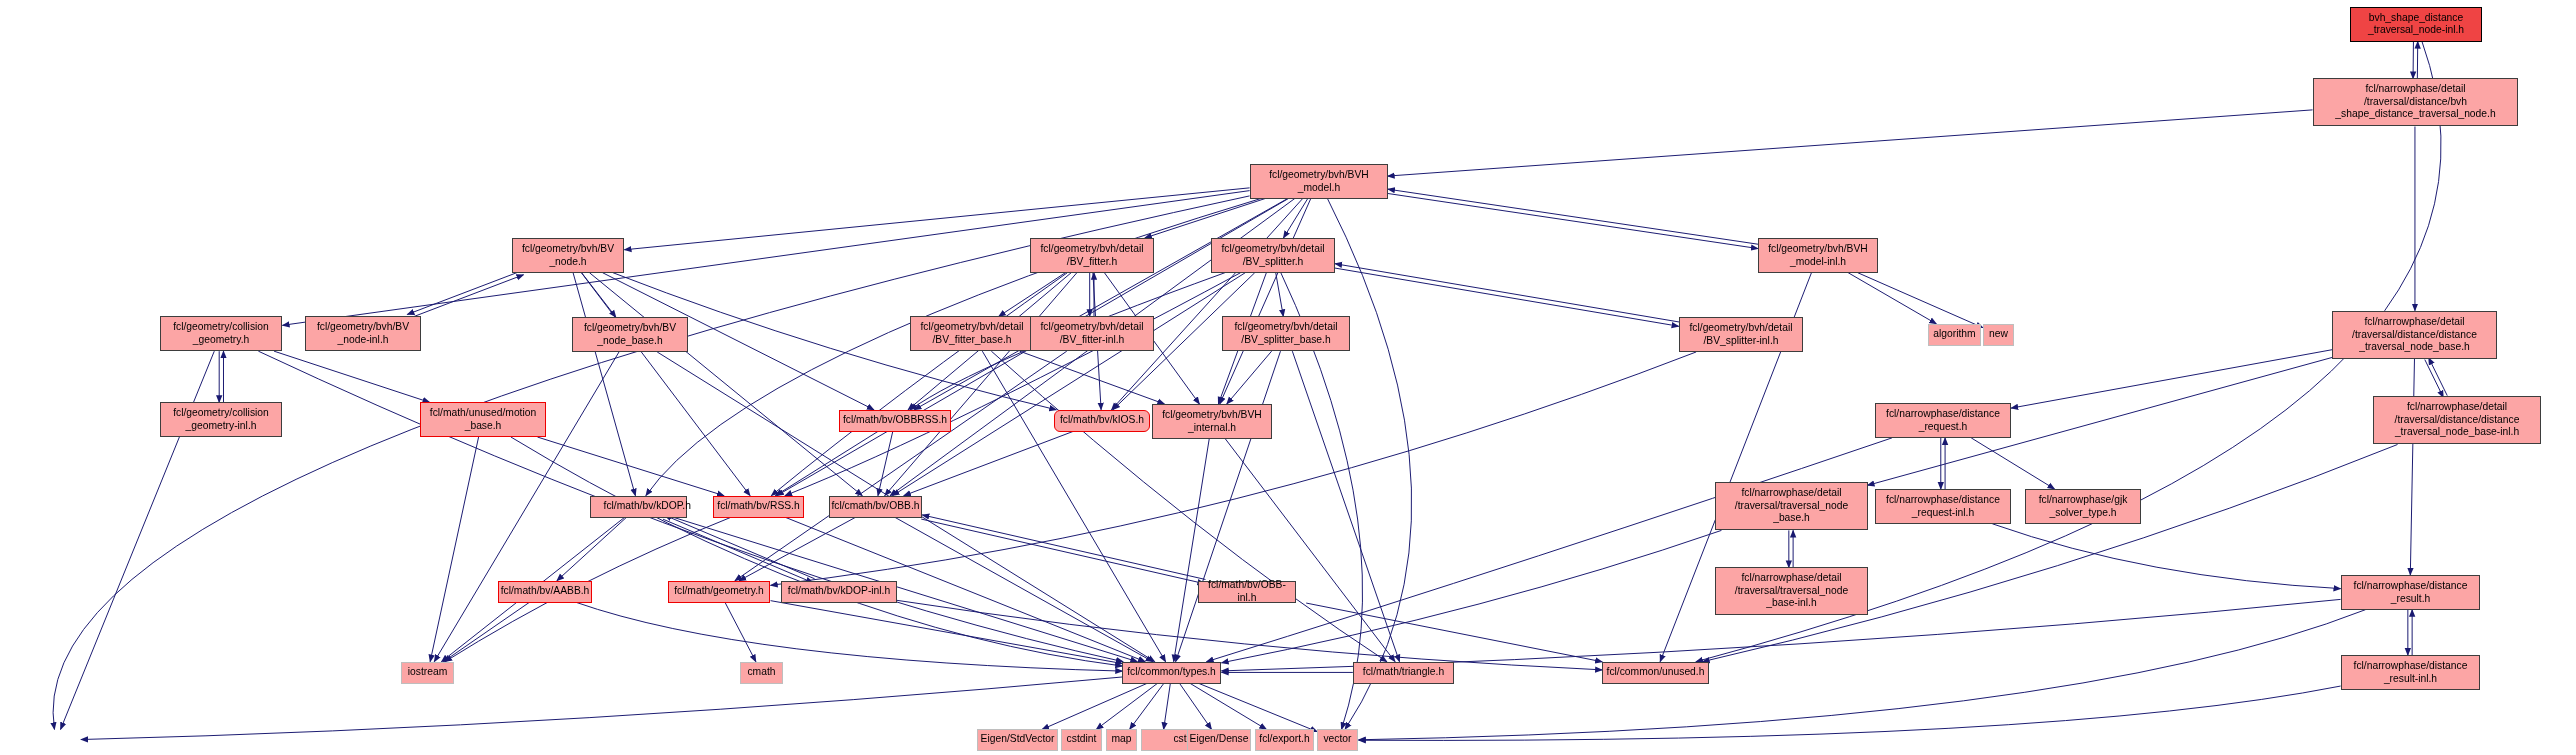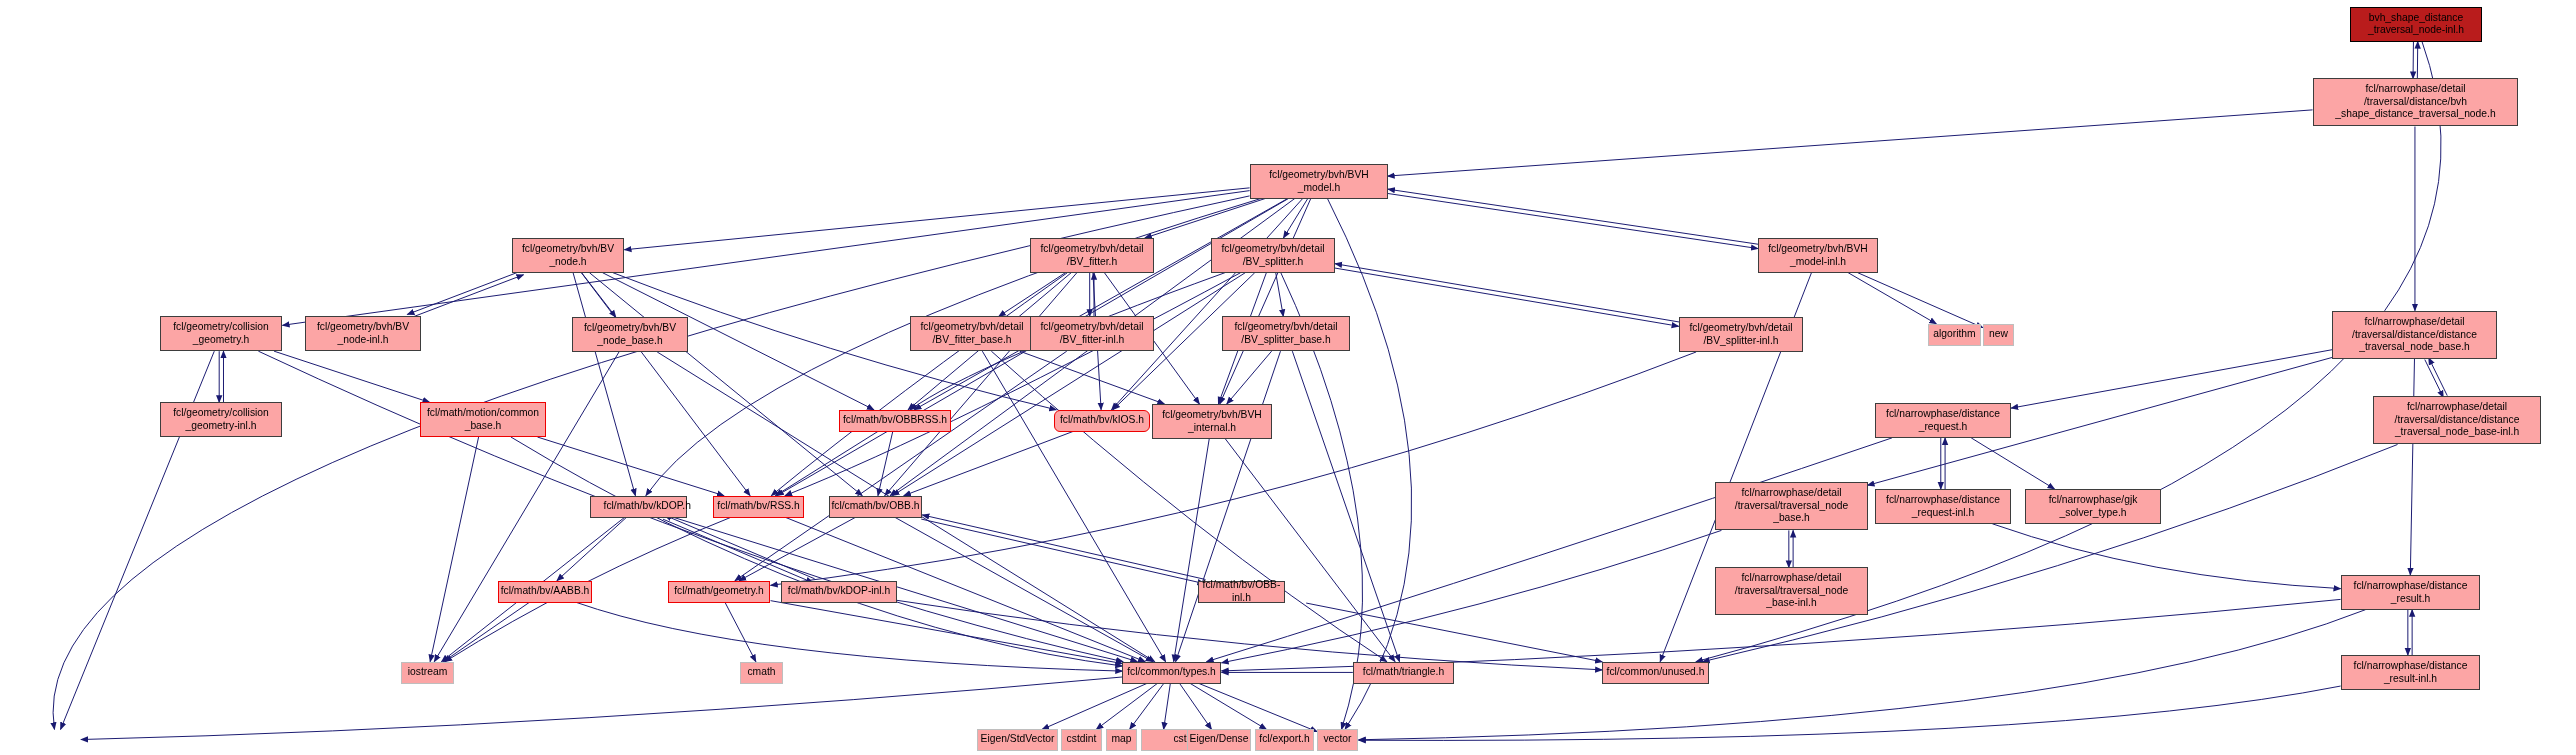--- a/index.html
+++ b/index.html
@@ -6,21 +6,21 @@
   #graph{position:relative;width:2576px;height:756px;background:#ffffff;overflow:hidden;
          font-family:"Liberation Sans",sans-serif;}
   #edges{position:absolute;left:0;top:0;z-index:0;}
   #nodes-layer{position:absolute;left:0;top:0;width:100%;height:100%;z-index:1;}
   .node{position:absolute;display:flex;align-items:center;justify-content:center;
         text-align:center;white-space:pre-line;font-size:10.3px;line-height:1.22;
         box-sizing:border-box;background:#fca5a5;border:0.8px solid #3d3d3d;color:#000;
         padding:0.8px 2.5px;cursor:pointer;}
   .node.system{border-color:#bebebe;}
   .node.truncated{border:1.2px solid #ee0000;}
-  .node.root{background:#b91c1c;border-color:#000000;font-weight:normal;}
+  .node.root{background:#ef4444;border-color:#000000;font-weight:normal;}
 </style>
 </head>
 <body>
 
 <div id="graph">
   <svg id="edges" width="2576" height="756" viewBox="0 0 3119 915" xmlns="http://www.w3.org/2000/svg">
       <defs>
         <marker id="arr" viewBox="0 0 10 10" refX="9" refY="5" markerWidth="8" markerHeight="8" orient="auto">
           <path d="M0,1 L10,5 L0,9 z" fill="#191970"></path>
         </marker>
@@ -171,45 +171,45 @@
 /BV_splitter_base.h</div>
       <div class="node file" style="left: 1679px; top: 317px; width: 124px; height: 35px;">fcl/geometry/bvh/detail
 /BV_splitter-inl.h</div>
       <div class="node system" style="left: 1928px; top: 324px; width: 53px; height: 21.5px;">algorithm</div>
       <div class="node system" style="left: 1983px; top: 324px; width: 31px; height: 21.5px;">new</div>
       <div class="node file" style="left: 2332px; top: 311px; width: 165px; height: 48px;">fcl/narrowphase/detail
 /traversal/distance/distance
 _traversal_node_base.h</div>
       <div class="node file" style="left: 160px; top: 402px; width: 122px; height: 35px;">fcl/geometry/collision
 _geometry-inl.h</div>
-      <div class="node truncated" style="left: 420px; top: 402px; width: 126px; height: 35px;">fcl/math/motion/common
+      <div class="node truncated" style="left: 420px; top: 402px; width: 126px; height: 35px;">fcl/math/unused/motion
 _base.h</div>
       <div class="node truncated" style="left: 839px; top: 410px; width: 112px; height: 21.5px;">fcl/math/bv/OBBRSS.h</div>
       <div class="node truncated" style="left: 1054px; top: 410px; width: 96px; height: 21.5px; border-radius: 6px;">fcl/math/bv/kIOS.h</div>
       <div class="node file" style="left: 1152px; top: 404px; width: 120px; height: 35px;">fcl/geometry/bvh/BVH
 _internal.h</div>
       <div class="node file" style="left: 1875px; top: 403px; width: 136px; height: 35px;">fcl/narrowphase/distance
 _request.h</div>
       <div class="node file" style="left: 2373px; top: 396px; width: 168px; height: 48px;">fcl/narrowphase/detail
 /traversal/distance/distance
 _traversal_node_base-inl.h</div>
       <div class="node file" style="left: 590px; top: 496px; width: 97px; height: 21.5px; padding-left: 20px;">fcl/math/bv/kDOP.h</div>
       <div class="node truncated" style="left: 713px; top: 496px; width: 91px; height: 21.5px;">fcl/math/bv/RSS.h</div>
       <div class="node file" style="left: 829px; top: 496px; width: 93px; height: 21.5px;">fcl/cmath/bv/OBB.h</div>
       <div class="node file" style="left: 1715px; top: 482px; width: 153px; height: 48px;">fcl/narrowphase/detail
 /traversal/traversal_node
 _base.h</div>
       <div class="node file" style="left: 1875px; top: 489px; width: 136px; height: 35px;">fcl/narrowphase/distance
 _request-inl.h</div>
-      <div class="node file" style="left: 2025px; top: 489px; width: 136px; height: 35px;">fcl/narrowphase/gjk
+      <div class="node file" style="left: 2025px; top: 489px; width: 116px; height: 35px;">fcl/narrowphase/gjk
 _solver_type.h</div>
       <div class="node truncated" style="left: 498px; top: 581px; width: 94px; height: 21.5px;">fcl/math/bv/AABB.h</div>
       <div class="node truncated" style="left: 668px; top: 581px; width: 102px; height: 21.5px;">fcl/math/geometry.h</div>
       <div class="node file" style="left: 781px; top: 581px; width: 116px; height: 21.5px;">fcl/math/bv/kDOP-inl.h</div>
-      <div class="node file" style="left: 1198px; top: 581px; width: 87px; height: 21.5px;">fcl/math/bv/OBB-inl.h</div>
+      <div class="node file" style="left: 1198px; top: 581px; width: 98px; height: 21.5px;">fcl/math/bv/OBB-inl.h</div>
       <div class="node system" style="left: 401px; top: 662px; width: 53px; height: 21.5px;">iostream</div>
       <div class="node system" style="left: 740px; top: 662px; width: 43px; height: 21.5px;">cmath</div>
       <div class="node file" style="left: 1122px; top: 662px; width: 99px; height: 21.5px;">fcl/common/types.h</div>
       <div class="node file" style="left: 1353px; top: 662px; width: 101px; height: 21.5px;">fcl/math/triangle.h</div>
       <div class="node file" style="left: 1602px; top: 662px; width: 107px; height: 21.5px;">fcl/common/unused.h</div>
       <div class="node file" style="left: 2341px; top: 575px; width: 139px; height: 35px;">fcl/narrowphase/distance
 _result.h</div>
       <div class="node file" style="left: 2341px; top: 655px; width: 139px; height: 35px;">fcl/narrowphase/distance
 _result-inl.h</div>
       <div class="node system" style="left: 31px; top: 729px; width: 72px; height: 21.5px; margin-top: 32px;">memory</div>

